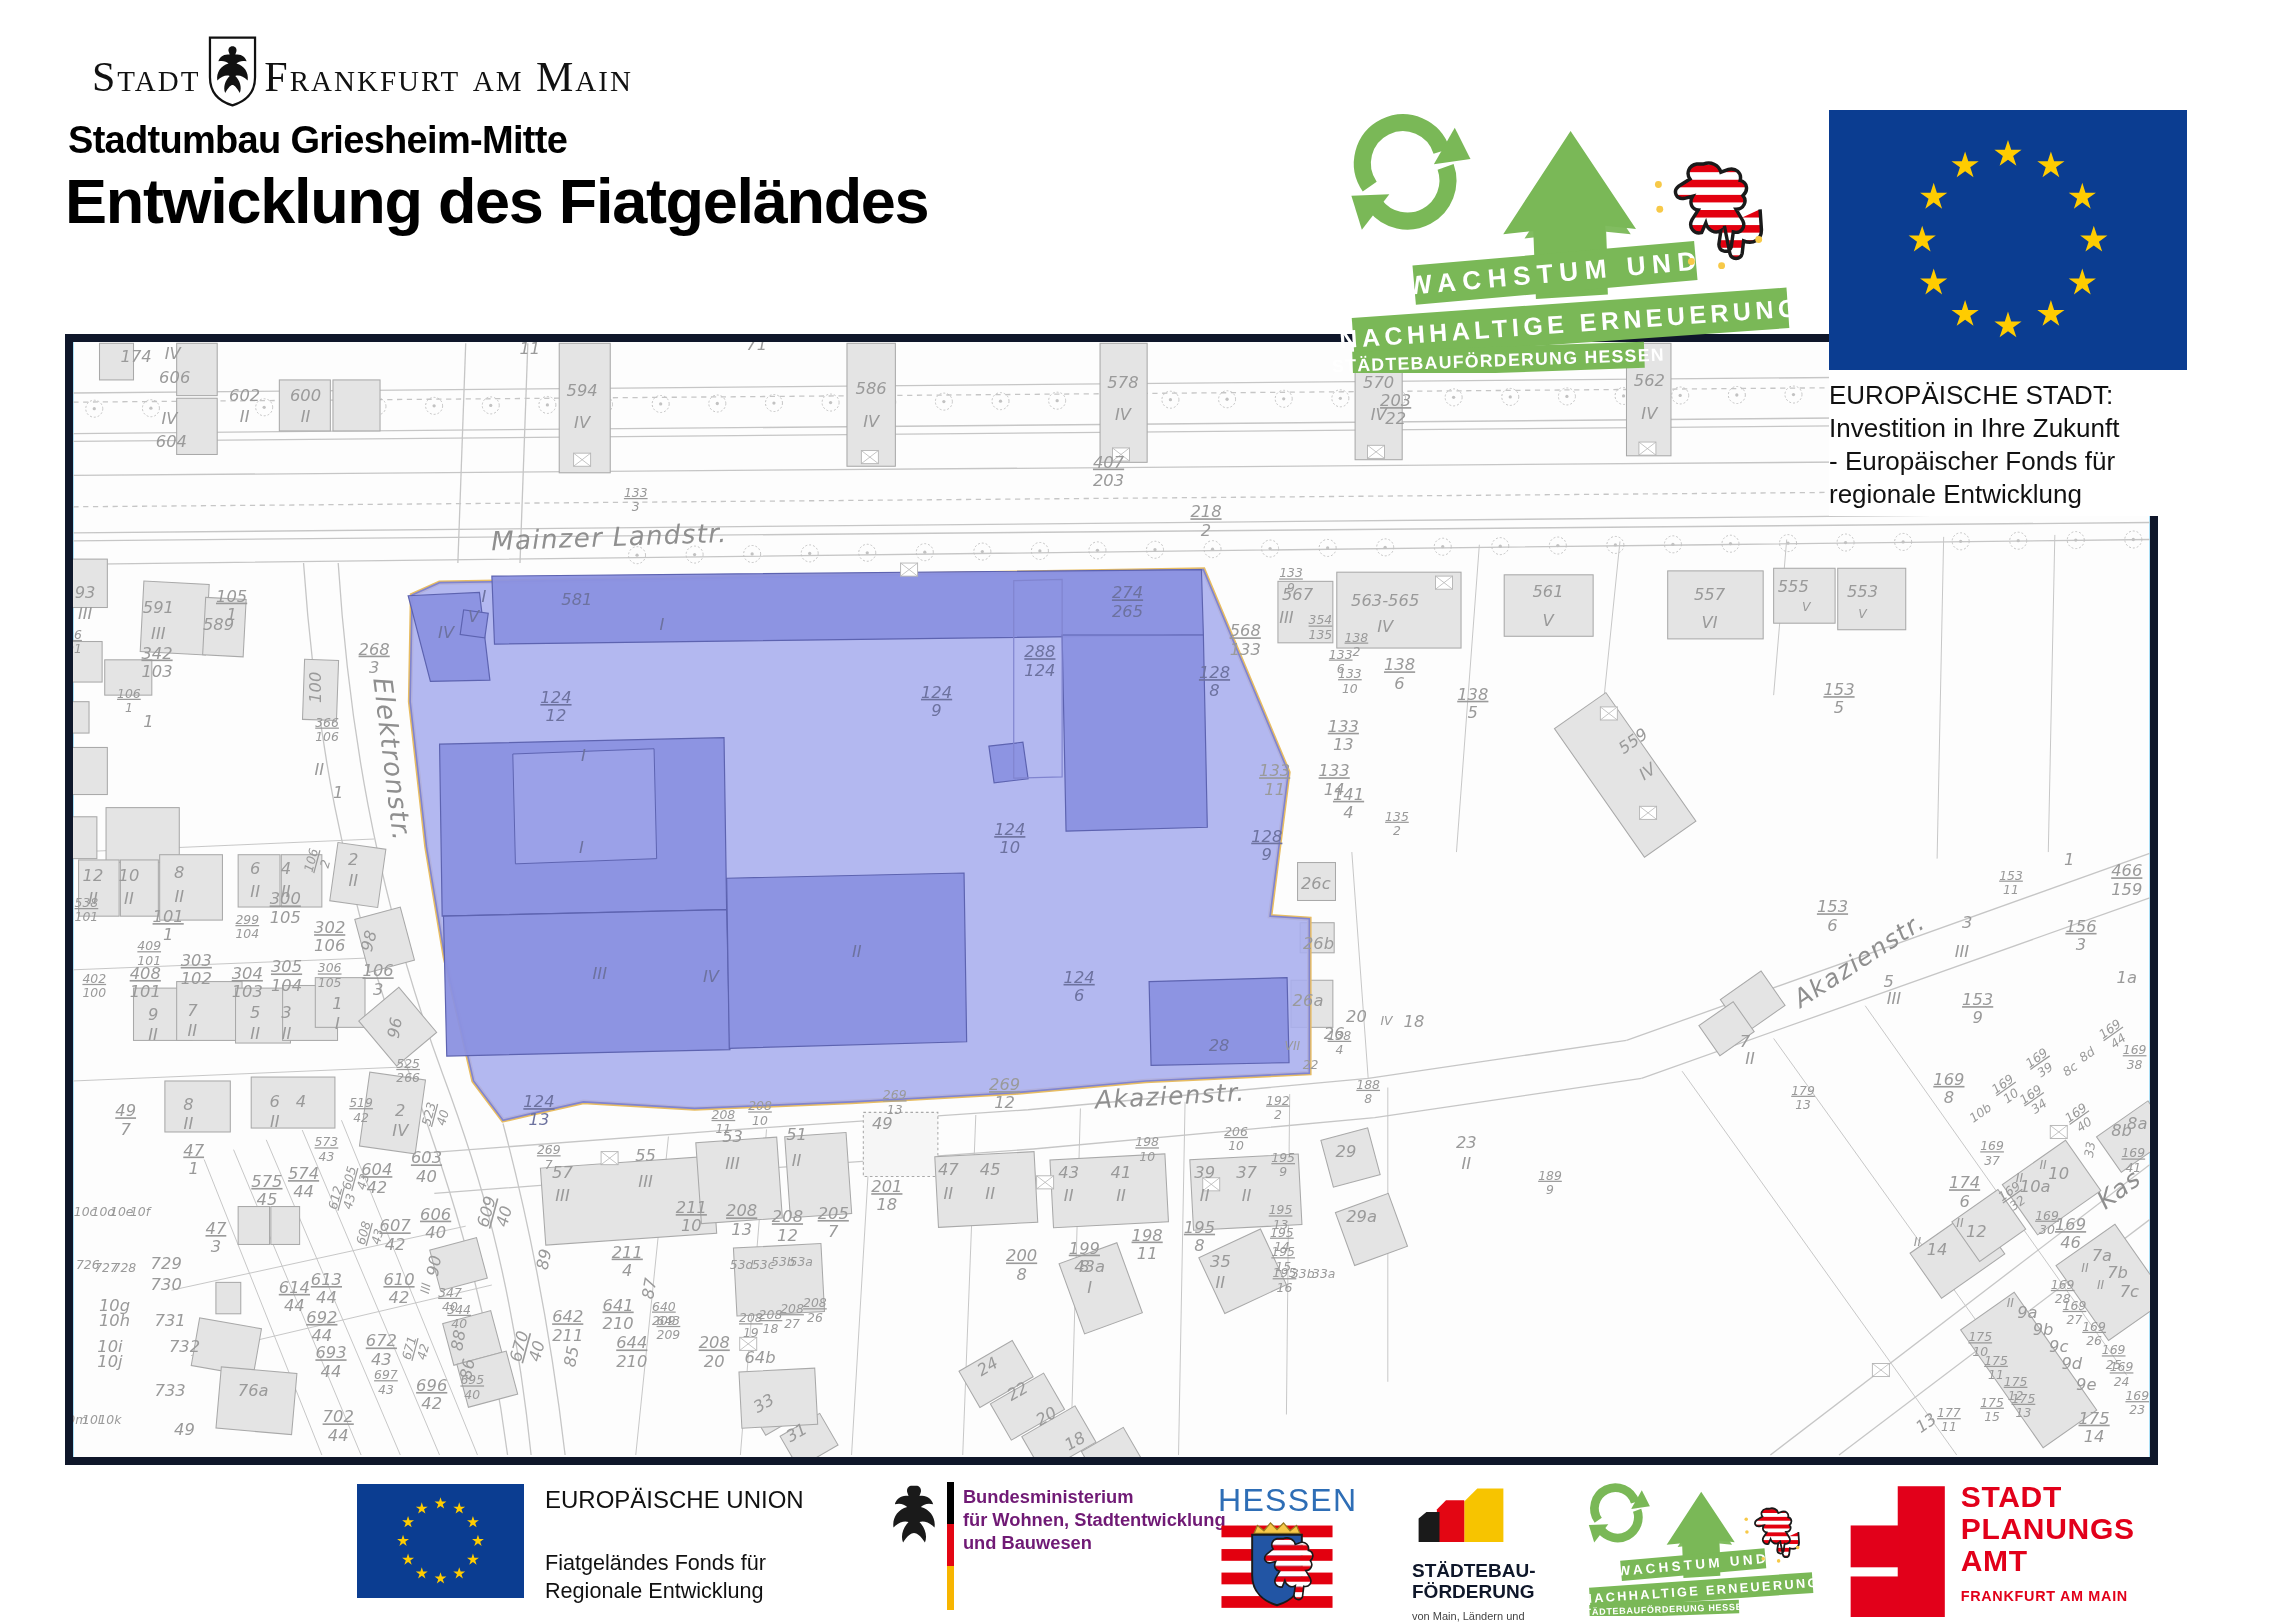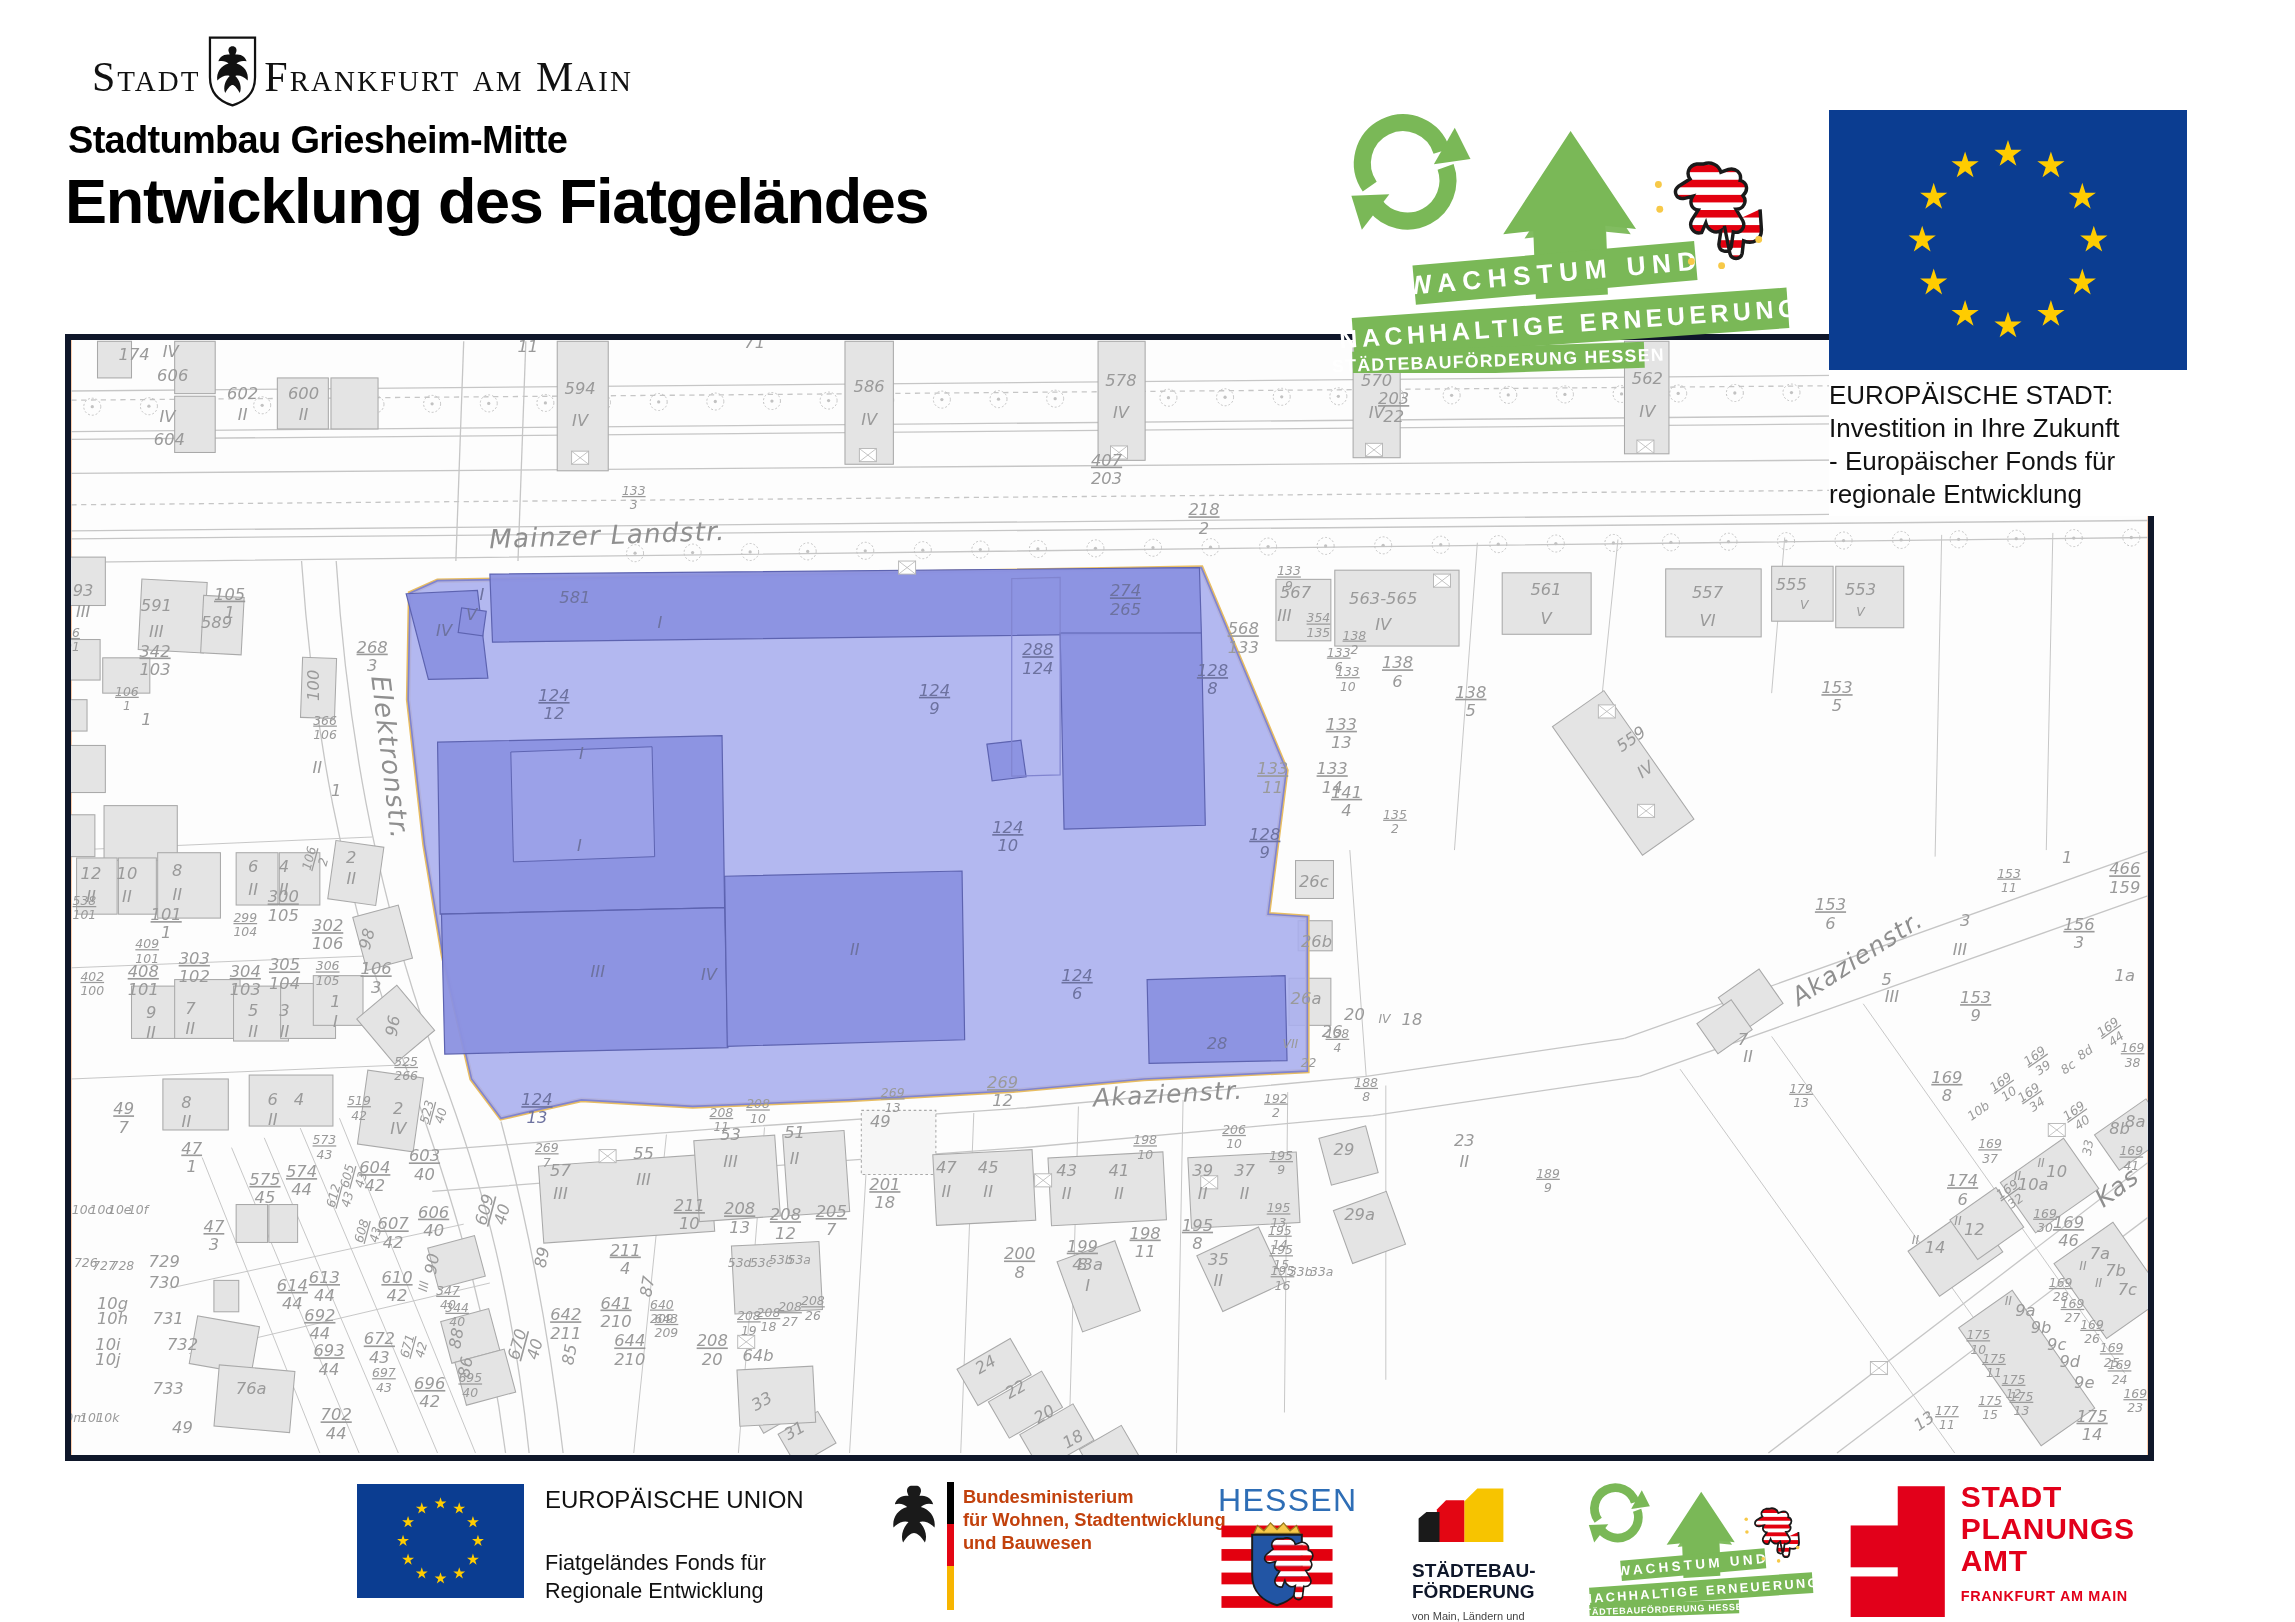--- a/index.html
+++ b/index.html
@@ -12,30 +12,30 @@
   .subtitle{left:68px;top:119px;font-size:38px;font-weight:bold;color:#000;letter-spacing:-0.7px;}
   .bigtitle{left:65px;top:165px;font-size:63px;font-weight:bold;color:#000;letter-spacing:-1.3px;}
   
   .eu-top{left:1829px;top:110px;width:366px;background:#fff;padding-bottom:5.2px;z-index:6;}
   .eu-top .flag{width:358px;height:260px;background:#0b3d91;position:relative;}
   .eu-top .txt{font-size:26px;color:#111;line-height:33px;margin-top:9.2px;}
   
   #growth-top{left:1299px;top:108px;width:517px;height:265px;z-index:5;}
   #growth-foot{left:1562px;top:1480px;width:265px;height:136px;}
   
-  #map{left:65px;top:334px;width:2077px;height:1115px;border:6px solid #0f172a;background:#f97316;overflow:hidden;z-index:1;}
+  #map{left:65px;top:334px;width:2077px;height:1115px;border:8px solid #0f172a;background:#0ea5e9;overflow:hidden;z-index:1;}
   #map svg{display:block;}
   
   .f-eu-flag{left:357px;top:1484px;width:167px;height:114px;background:#0b3d91;}
   .f-eu-t1{left:545px;top:1486px;font-size:24px;color:#111;}
   .f-eu-t2{left:545px;top:1549px;font-size:21.6px;color:#111;line-height:28px;}
   .f-bund{left:888px;top:1482px;display:flex;}
   .f-bund .bar{width:7.2px;height:128px;margin:0 9.2px 0 6.5px;
       background:linear-gradient(#000 0 33%,#e30613 33% 66%,#f7b500 66% 100%);}
-  .f-bund .txt{font-size:18.3px;color:#c2410c;line-height:23px;padding-top:2.6px;font-weight:600;}
+  .f-bund .txt{font-size:18.3px;color:#701a75;line-height:23px;padding-top:2.6px;font-weight:600;}
   .f-hessen{left:1218px;top:1482px;width:118px;}
   .f-hessen .word{font-size:32px;letter-spacing:1.3px;color:#2e6eb6;text-align:center;}
   .f-staedte{left:1412px;top:1482px;width:144px;}
   .f-staedte .t1{font-size:19px;font-weight:bold;color:#0f172a;line-height:21px;margin-top:16px;}
   .f-staedte .t2{font-size:11px;color:#444;line-height:14.4px;margin-top:6.5px;}
   .f-spa{left:1840px;top:1481px;display:flex;}
   .f-spa .txt{margin-left:15.7px;color:#e2001a;}
   .f-spa .big{font-size:30px;font-weight:bold;line-height:32px;letter-spacing:0.7px;}
   .f-spa .sub{font-size:14.4px;font-weight:bold;margin-top:10.5px;letter-spacing:0.7px;}
 </style>

